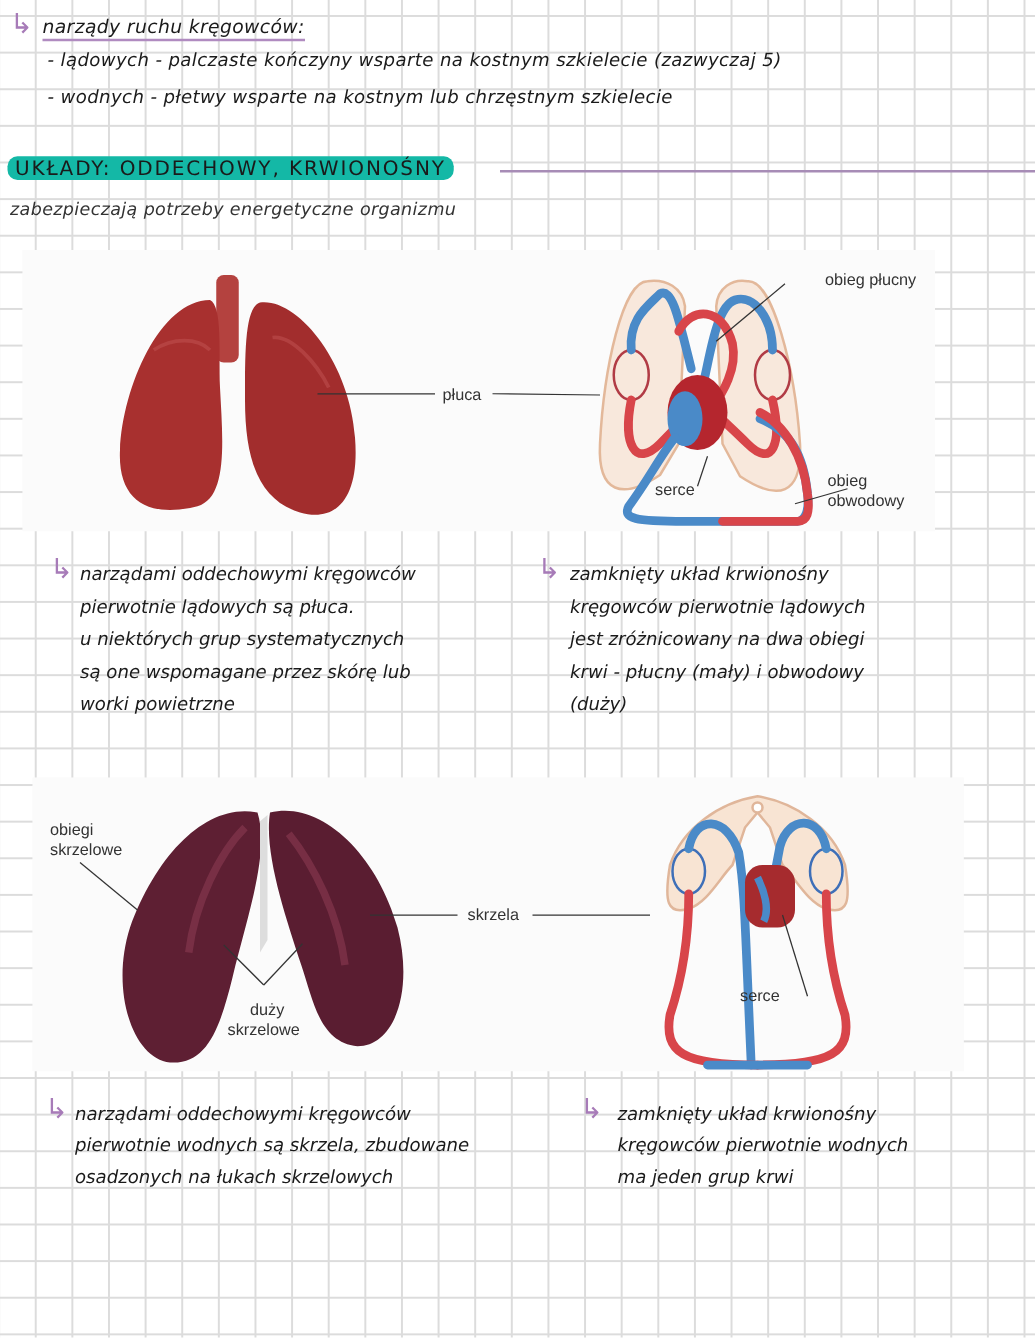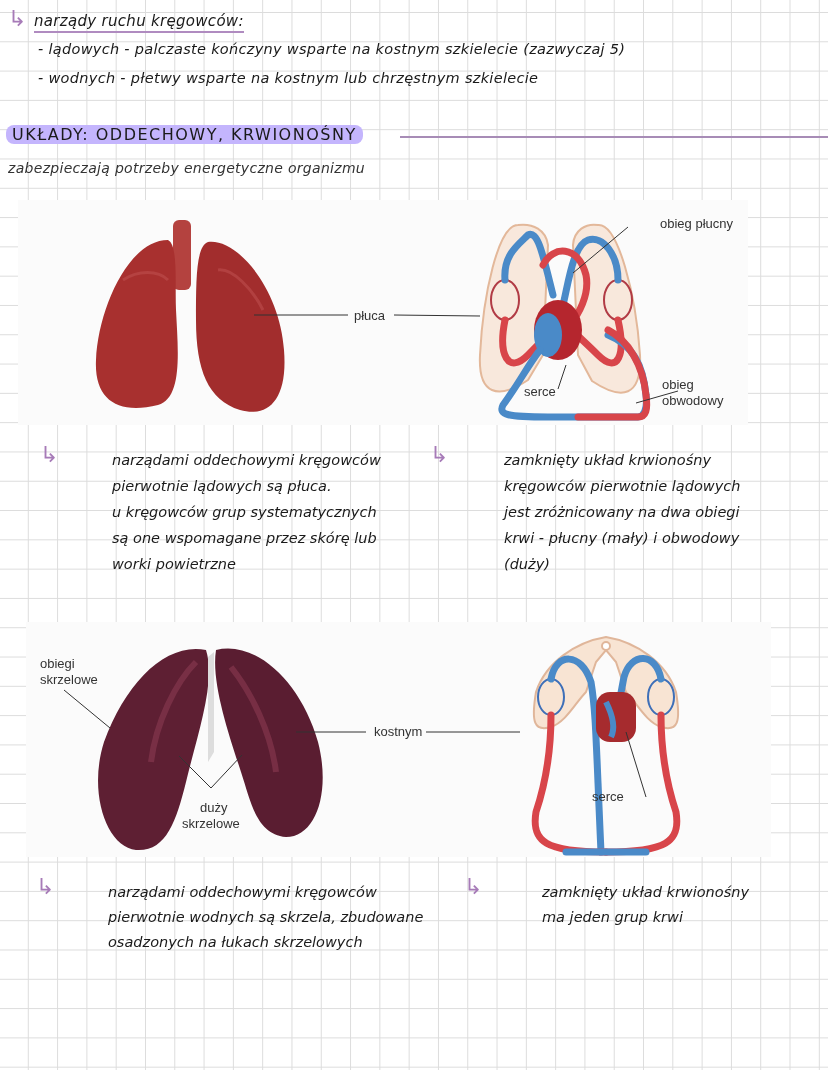--- a/index.html
+++ b/index.html
@@ -24,29 +24,29 @@
       white-space: nowrap;
     }
     .arrow {
       position: absolute; color: #a77bb8; font-size: 22px; font-weight: 300;
       font-family: "DejaVu Sans", sans-serif;
     }
     .purple-ul { border-bottom: 2px solid #b08bc0; padding-bottom: 1px; }
     .heading {
       position: absolute; left: 6px; top: 125px;
       font-family: "DejaVu Sans", sans-serif; font-size: 16px; letter-spacing: 1.5px;
-      color: #1a1a1a; background: #c4b5fd; padding: 0 6px; border-radius: 8px;
+      color: #1a1a1a; background: #14b8a6; padding: 0 6px; border-radius: 8px;
       white-space: nowrap;
     }
     .heading-rule { position: absolute; left: 400px; top: 136px; width: 428px; height: 1.5px; background: #a78cb6; }
     .photo-panel {
       position: absolute; background: #fafafa; overflow: hidden;
     }
     .lbl { position: absolute; font-family: "Liberation Sans", sans-serif; font-size: 13px; color: #333; white-space: nowrap; }
-    .note-lines { position: absolute; font-style: italic; font-size: 14.5px; line-height: 26px; margin-left: 48px; }
+    .note-lines { position: absolute; font-style: italic; font-size: 14.5px; line-height: 26px; }
   </style>
 </head>
 <body>
 
 <span class="arrow" style="left:8px;top:6px;">↳</span>
 <span class="hw" style="left:34px;top:12px;font-size:15px;"><span class="purple-ul">narządy ruchu kręgowców:</span></span>
 <span class="hw" style="left:38px;top:41px;font-size:14.5px;">- lądowych - palczaste kończyny wsparte na kostnym szkielecie (zazwyczaj 5)</span>
 <span class="hw" style="left:38px;top:70px;font-size:14.5px;">- wodnych - płetwy wsparte na kostnym lub chrzęstnym szkielecie</span>
 
 <div class="heading">UKŁADY: ODDECHOWY, KRWIONOŚNY</div>
@@ -91,21 +91,21 @@
   <span class="lbl" style="left:614px;top:16px;margin-left:28px;">obieg płucny</span>
   <span class="lbl" style="left:506px;top:184px;">serce</span>
   <span class="lbl" style="left:644px;top:177px;">obieg</span>
   <span class="lbl" style="left:644px;top:193px;">obwodowy</span>
 </div>
 
 <span class="arrow" style="left:40px;top:442px;">↳</span>
 <div class="note-lines" style="left:64px;top:447px;">
   <div>narządami oddechowymi kręgowców</div>
   <div>pierwotnie lądowych są płuca.</div>
-  <div>u kręgowców grup systematycznych</div>
+  <div>u niektórych grup systematycznych</div>
   <div>są one wspomagane przez skórę lub</div>
   <div>worki powietrzne</div>
 </div>
 
 <span class="arrow" style="left:430px;top:442px;">↳</span>
 <div class="note-lines" style="left:456px;top:447px;">
   <div>zamknięty układ krwionośny</div>
   <div>kręgowców pierwotnie lądowych</div>
   <div>jest zróżnicowany na dwa obiegi</div>
   <div>krwi - płucny (mały) i obwodowy</div>
@@ -141,28 +141,29 @@
       <path d="M45 83 C45 120 40 150 30 180 C25 210 40 220 100 220" stroke="#d8454a" stroke-width="7" fill="none" stroke-linecap="round"></path>
       <path d="M155 83 C155 120 160 150 170 180 C175 210 160 220 100 220" stroke="#d8454a" stroke-width="7" fill="none" stroke-linecap="round"></path>
       <path d="M60 220 L140 220" stroke="#4a8ac8" stroke-width="7" fill="none" stroke-linecap="round"></path>
       <line x1="120" y1="100" x2="140" y2="165" stroke="#333" stroke-width="1"></line>
     </g>
   </svg>
   <span class="lbl" style="left:14px;top:34px;">obiegi</span>
   <span class="lbl" style="left:14px;top:50px;">skrzelowe</span>
   <span class="lbl" style="left:174px;top:178px;">duży</span>
   <span class="lbl" style="left:156px;top:194px;">skrzelowe</span>
-  <span class="lbl" style="left:348px;top:102px;">kostnym</span>
+  <span class="lbl" style="left:348px;top:102px;">skrzela</span>
   <span class="lbl" style="left:566px;top:167px;">serce</span>
 </div>
 
 <span class="arrow" style="left:36px;top:874px;">↳</span>
 <div class="note-lines" style="left:60px;top:880px;line-height:25px;">
   <div>narządami oddechowymi kręgowców</div>
   <div>pierwotnie wodnych są skrzela, zbudowane</div>
   <div>osadzonych na łukach skrzelowych</div>
 </div>
 
 <span class="arrow" style="left:464px;top:874px;">↳</span>
 <div class="note-lines" style="left:494px;top:880px;line-height:25px;">
   <div>zamknięty układ krwionośny</div>
+  <div>kręgowców pierwotnie wodnych</div>
   <div>ma jeden grup krwi</div>
 </div>
 
 </body></html>

